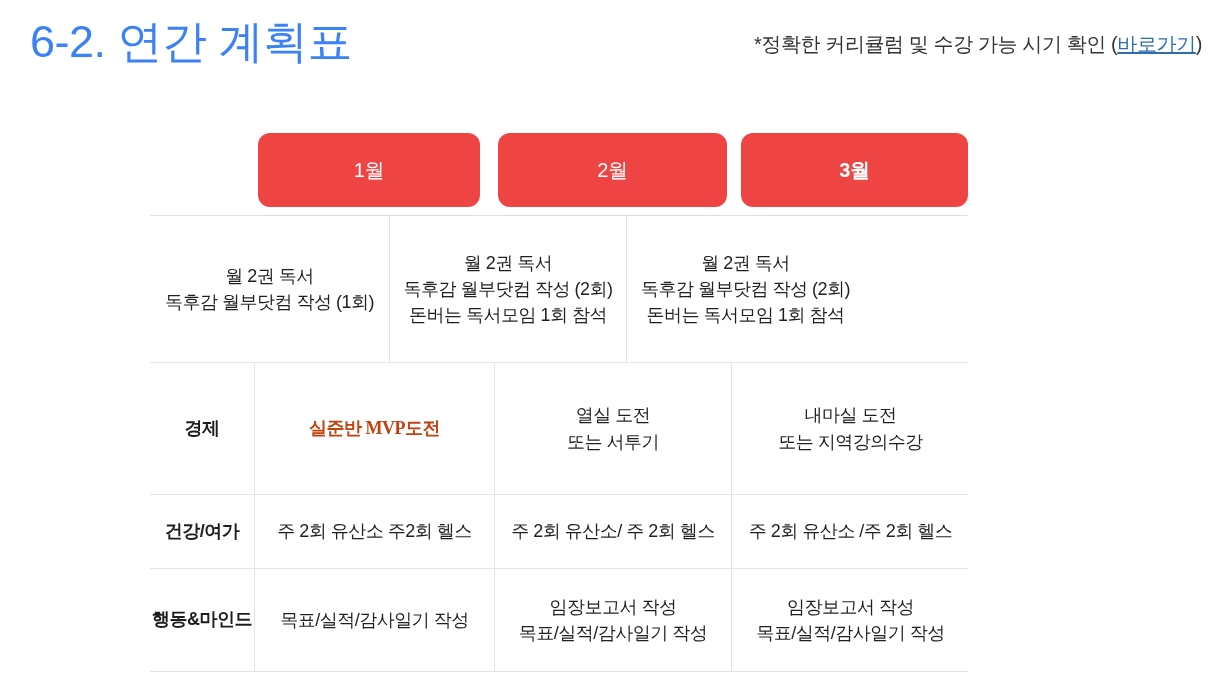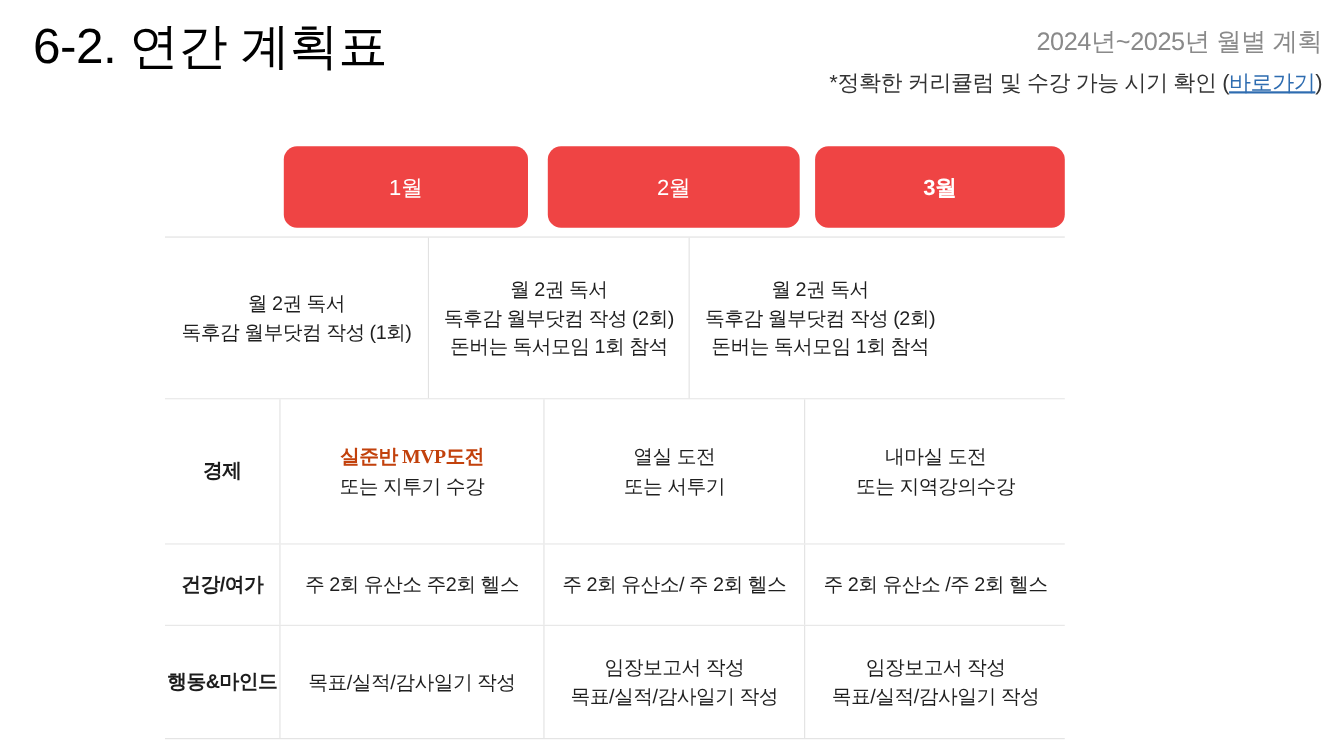--- a/index.html
+++ b/index.html
@@ -20,21 +20,21 @@
   .slide-header {
     position: relative;
     height: 118px;
   }
   .page-title {
     position: absolute;
     left: 30px;
     top: 12px;
     font-size: 45px;
     font-weight: 400;
-    color: #000000;
+    color: #3b82f6;
     letter-spacing: -0.5px;
     white-space: nowrap;
   }
   .header-right {
     position: absolute;
     right: 14px;
     top: 22px;
     text-align: right;
   }
   .subtitle {
@@ -149,21 +149,20 @@
   .r-health    { height:  73px; }
   .r-action    { height: 102px; }
 </style>
 </head>
 <body>
 
 <div class="slide-header">
   <div class="page-title">6-2. 연간 계획표</div>
 
   <div class="header-right">
-    <div class="subtitle">2024년~2025년 월별 계획</div>
     <div class="note-line">
       <span>*정확한 커리큘럼 및 수강 가능 시기 확인 </span><span class="paren">(</span><a class="note-link" href="#">바로가기</a><span class="paren">)</span>
     </div>
   </div>
 </div>
 
 <div class="plan-table">
 
   <div class="month-header-row">
     <div class="mh-spacer"></div>
@@ -190,21 +189,20 @@
           <div class="line">돈버는 독서모임 1회 참석</div>
         </div>
     </div>
 
     <div class="row r-economy">
       <div class="row-label">
           <div>경제</div>
         </div>
       <div class="cell c1">
           <div class="line highlight">실준반 MVP도전</div>
-          <div class="line">또는 지투기 수강</div>
         </div>
       <div class="cell c2">
           <div class="line">열실 도전</div>
           <div class="line">또는 서투기</div>
         </div>
       <div class="cell c3">
           <div class="line">내마실 도전</div>
           <div class="line">또는 지역강의수강</div>
         </div>
     </div>

